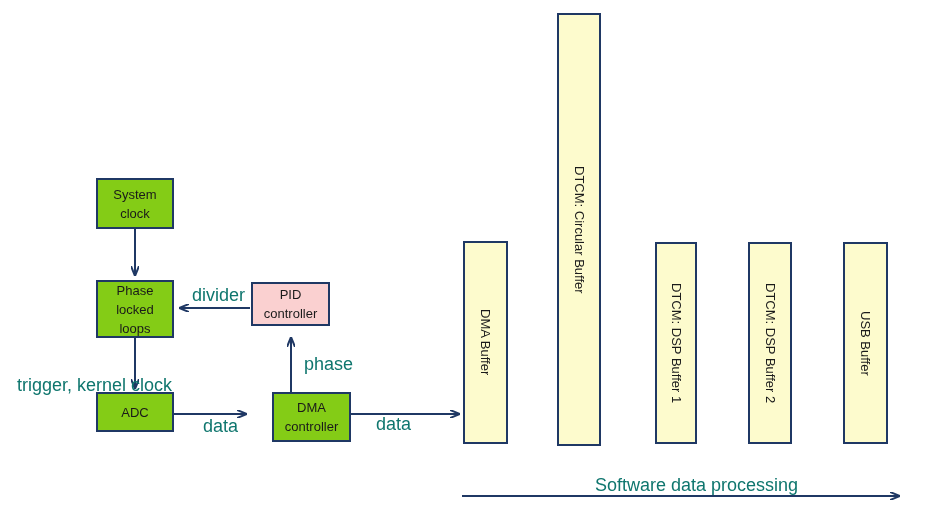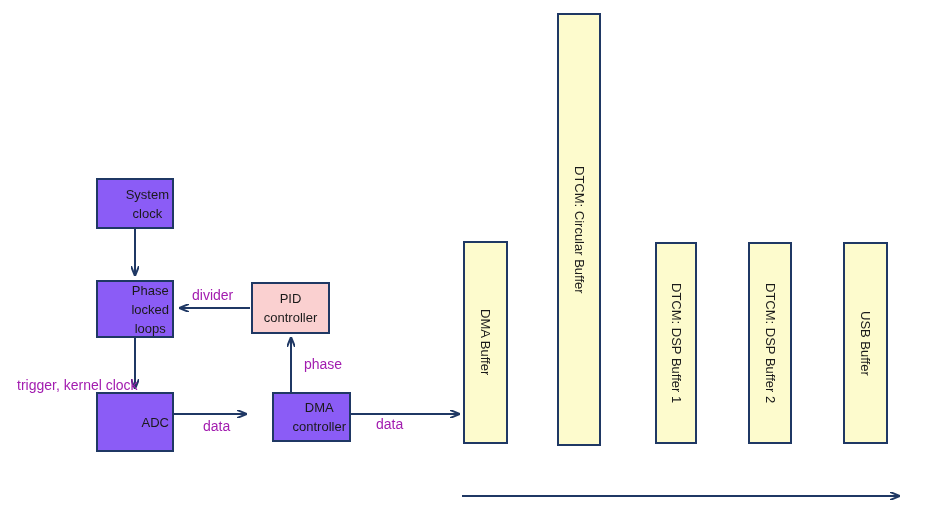--- a/index.html
+++ b/index.html
@@ -20,34 +20,34 @@
     box-sizing: border-box;
     border: 2px solid #1f3864;
     display: flex;
     align-items: center;
     justify-content: center;
     text-align: center;
     color: #1a1a1a;
     font-size: 13px;
     line-height: 19px;
   }
-  .node.proc  { background: #8b5cf6; justify-content: flex-end; }
+  .node.proc  { background: #84cc16; }
   .node.ctrl  { background: #fad0d0; }
   .node.buf   { background: #fdfbcd; }
   .node .lbl { padding: 0 3px; white-space: pre-line; }
   .node.buf .lbl {
     writing-mode: vertical-rl;
     text-orientation: mixed;
     white-space: nowrap;
     padding: 0;
   }
   .edge-label {
     position: absolute;
-    font-size: 14px;
-    color: #a21caf;
+    font-size: 18px;
+    color: #0f766e;
     white-space: nowrap;
     line-height: 14px;
   }
   svg.wires {
     position: absolute;
     left: 0; top: 0;
     width: 934px;
     height: 528px;
     overflow: visible;
   }
@@ -84,26 +84,26 @@
     <span class="lbl">System
 clock</span>
   </div>
 
   <div class="node proc" style="left:96px; top:280px; width:78px; height:58px;">
     <span class="lbl">Phase
 locked
 loops</span>
   </div>
 
-  <div class="node ctrl" style="left:251px; top:282px; width:79px; height:52px;">
+  <div class="node ctrl" style="left:251px; top:282px; width:79px; height:44px;">
     <span class="lbl">PID
 controller</span>
   </div>
 
-  <div class="node proc" style="left:96px; top:392px; width:78px; height:60px;">
+  <div class="node proc" style="left:96px; top:392px; width:78px; height:40px;">
     <span class="lbl">ADC</span>
   </div>
 
   <div class="node proc" style="left:251px; top:392px; width:79px; height:50px;margin-left:21px;">
     <span class="lbl">DMA
 controller</span>
   </div>
 
   <div class="node buf" style="left:463px; top:241px; width:45px; height:203px;">
     <span class="lbl">DMA Buffer</span>
@@ -128,14 +128,15 @@
   <div class="edge-label" style="left:192px; top:288px;">divider</div>
 
   <div class="edge-label" style="left:17px; top:378px;">trigger, kernel clock</div>
 
   <div class="edge-label" style="left:304px; top:357px;">phase</div>
 
   <div class="edge-label" style="left:203px; top:419px;">data</div>
 
   <div class="edge-label" style="left:376px; top:417px;">data</div>
 
+  <div class="edge-label" style="left:595px; top:478px;">Software data processing</div>
 
 </div>
 
 </body></html>

